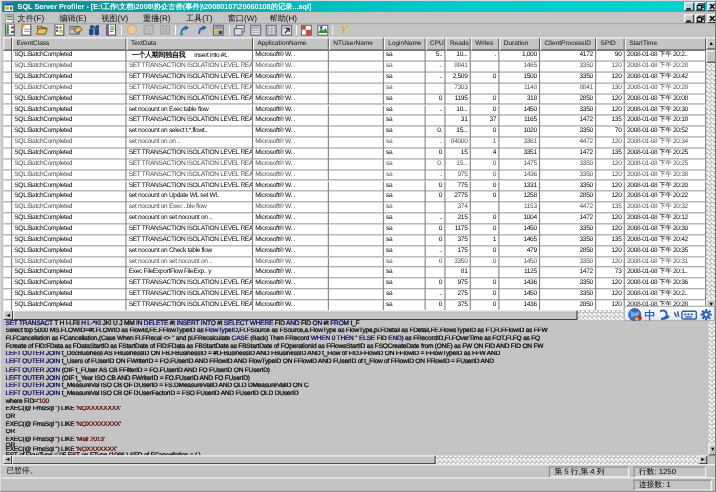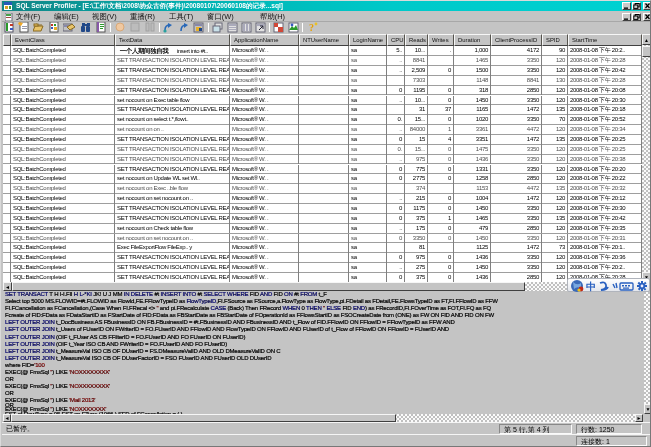--- a/index.html
+++ b/index.html
@@ -66,21 +66,21 @@
         <rect x="0" y="0" width="7" height="8" fill="#fff" stroke="#667"></rect>
         <rect x="1" y="1" width="5" height="2" fill="#48a048"></rect>
         <rect x="1" y="4" width="5" height="1" fill="#a04848"></rect>
       </svg>
     <span class="mi" style="left:14px">文件(F)</span>
       <span class="mi" style="left:52px">编辑(E)</span>
       <span class="mi" style="left:90px">视图(V)</span>
       <span class="mi" style="left:128px">重播(R)</span>
       <span class="mi" style="left:167px">工具(T)</span>
       <span class="mi" style="left:205px">窗口(W)</span>
-      <span class="mi" style="left:258px">帮助(H)</span>
+      <span class="mi" style="left:243px">帮助(H)</span>
     <span class="wbtn" style="left:620px;top:2px">
         <svg width="7" height="6" style="margin:0 auto">
           <rect x="1" y="4.5" width="4" height="1.3" fill="#000"></rect>
         </svg>
       </span>
       <span class="wbtn" style="left:630px;top:2px">
         <svg width="7" height="6" style="margin:0 auto">
           <rect x="2.2" y="0.5" width="4" height="3.4" fill="none" stroke="#000" stroke-width="1"></rect>
           <rect x="0.8" y="2" width="4" height="3.4" fill="#c9c9c9" stroke="#000" stroke-width="1"></rect>
         </svg>

